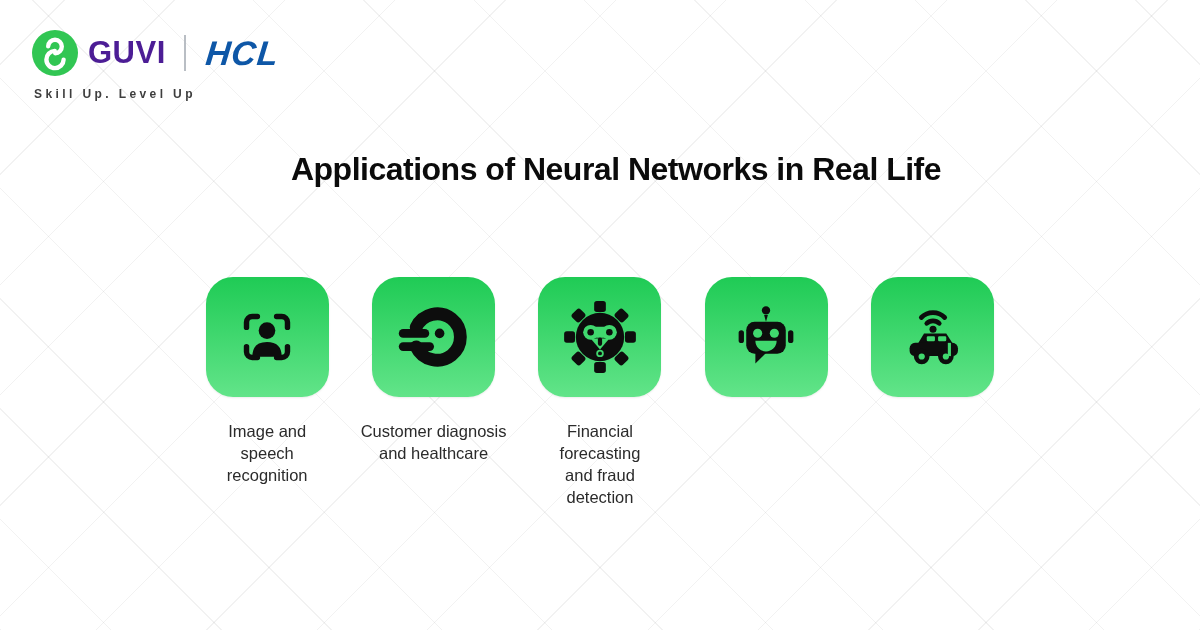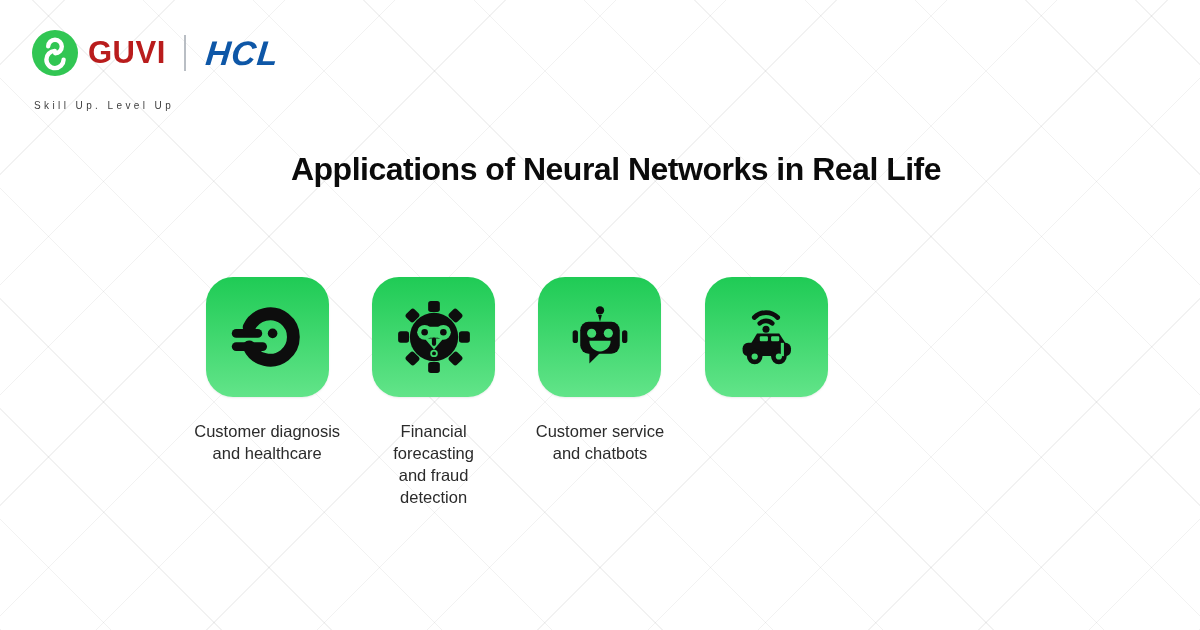--- a/index.html
+++ b/index.html
@@ -23,32 +23,32 @@
       repeating-linear-gradient(-45deg, rgba(0,0,0,0.05) 0 1px, transparent 1px 78px);
   }
   .header{
     position:absolute; left:32px; top:30px;
   }
   .brand-row{
     display:flex; align-items:center; gap:10px;
   }
   .guvi-mark{width:46px;height:46px;display:block;}
   .guvi-wordmark{
-    font-size:31px; font-weight:800; color:#b91c1c; letter-spacing:0.5px;
+    font-size:31px; font-weight:800; color:#4c1d95; letter-spacing:0.5px;
   }
   .brand-divider{
     width:2px; height:36px; background:#b9bec4; margin:0 10px 0 8px;
   }
   .hcl-wordmark{
     font-size:34px; font-weight:900; font-style:italic; color:var(--hcl-blue);
     letter-spacing:1px; transform:skewX(-6deg);
   }
   .tagline{
-    margin-top:24px; margin-left:2px;
-    font-size:10px; letter-spacing:3.4px; color:#3e3e3e; font-weight:400;
+    margin-top:11px; margin-left:2px;
+    font-size:12px; letter-spacing:3.4px; color:#3e3e3e; font-weight:700;
   }
   .page-title{
     position:absolute; top:151px; left:16px; width:100%;
     text-align:center;
     font-size:32px; font-weight:800; letter-spacing:-0.5px;
     color:var(--title-color);
   }
   .tiles-row{
     position:absolute; top:277px; left:50%; transform:translateX(-50%);
     width:832px; display:flex;
@@ -87,20 +87,37 @@
     <span class="brand-divider"></span>
     <span class="hcl-wordmark">HCL</span>
   </div>
   <div class="tagline">Skill Up. Level Up</div>
 </div>
 
 <h1 class="page-title">Applications of Neural Networks in Real Life</h1>
 
 <div class="tiles-row">
 
+  <div class="tile-col">
+    <div class="tile">
+      <svg width="64" height="64" viewBox="0 0 100 100">
+        <g class="ink-stroke" stroke-width="8.5" stroke-linecap="round" stroke-linejoin="round">
+          <path d="M18 35 V27 a9 9 0 0 1 9 -9 h8"></path>
+          <path d="M65 18 h8 a9 9 0 0 1 9 9 v8"></path>
+          <path d="M18 65 v8 a9 9 0 0 0 9 9 h8"></path>
+          <path d="M82 65 v8 a9 9 0 0 1 -9 9 h-8"></path>
+        </g>
+        <circle class="ink" cx="50" cy="40" r="13"></circle>
+        <path class="ink" d="M27 81 q0 -23 23 -23 q23 0 23 23 z"></path>
+      </svg>
+    </div>
+    <div class="tile-label">Image and
+speech
+recognition</div>
+  </div>
 
   <div class="tile-col">
     <div class="tile">
       <svg width="80" height="80" viewBox="0 0 100 100">
         <path class="ink-stroke" stroke-width="16" stroke-linecap="round" d="M27.7 37.7 A29 29 0 1 1 27.7 62.3"></path>
         <rect class="ink" x="6" y="40" width="38" height="11" rx="5.5"></rect>
         <circle class="ink" cx="57" cy="45.5" r="6"></circle>
         <rect class="ink" x="6" y="56.5" width="44" height="11" rx="5.5"></rect>
       </svg>
     </div>
@@ -154,22 +171,20 @@
           <rect x="79" y="41" width="7" height="17" rx="3.5"></rect>
           <path d="M36 70 v15 l15 -15 z"></path>
         </g>
         <g class="accent">
           <circle cx="39" cy="45" r="6"></circle>
           <circle cx="61" cy="45" r="6"></circle>
           <path d="M36 55 a14 14 0 0 0 28 0 z"></path>
         </g>
       </svg>
     </div>
-    <div class="tile-label">Customer service
-and chatbots</div>
   </div>
 
   <div class="tile-col">
     <div class="tile">
       <svg width="78" height="78" viewBox="0 0 100 100">
         <g class="ink-stroke" stroke-width="6" stroke-linecap="round">
           <path d="M35 25 a21 21 0 0 1 30 0"></path>
           <path d="M42 32.5 a11.5 11.5 0 0 1 16 0"></path>
         </g>
         <g class="ink">

